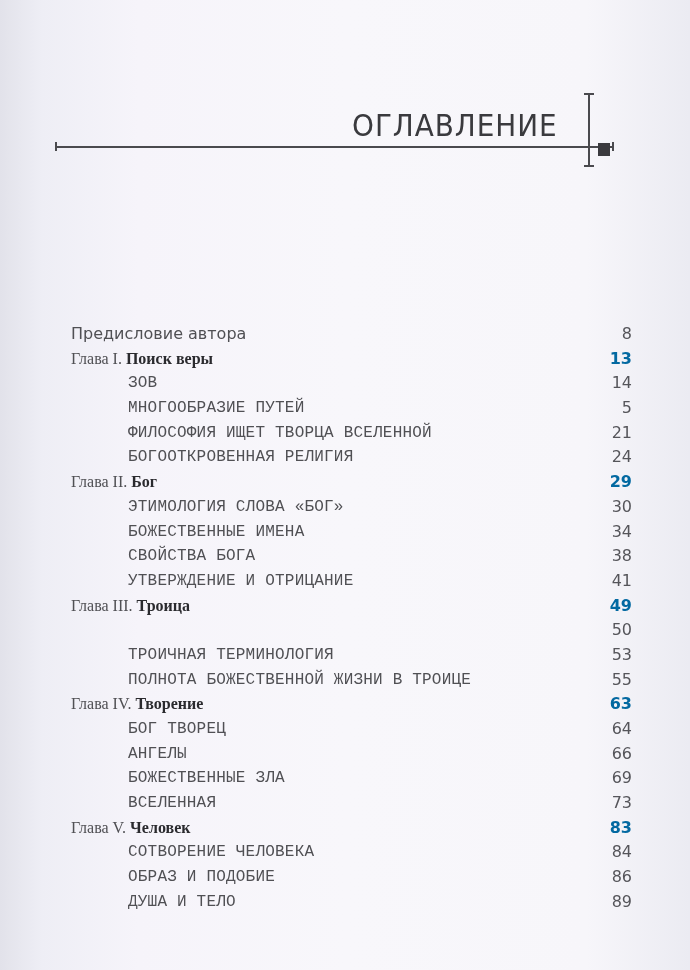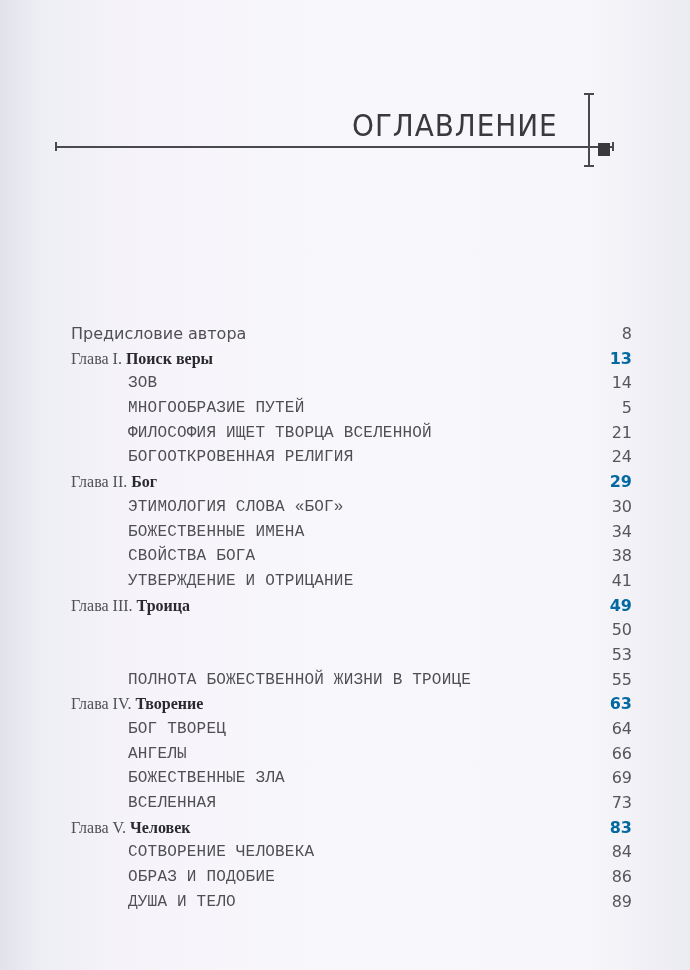--- a/index.html
+++ b/index.html
@@ -100,20 +100,21 @@
     </div>
 
   <div class="row chapter">
     <span class="title"><span>Глава III. </span><b>Троица</b></span>
     <span class="page">49</span>
   </div>
   <div class="row section">
       <span class="page">50</span>
     </div>
   <div class="row section">
+      <span class="title">ТРОИЧНАЯ ТЕРМИНОЛОГИЯ</span>
       <span class="page">53</span>
     </div>
   <div class="row section">
       <span class="title">ПОЛНОТА БОЖЕСТВЕННОЙ ЖИЗНИ В ТРОИЦЕ</span>
       <span class="page">55</span>
     </div>
 
   <div class="row chapter">
     <span class="title"><span>Глава IV. </span><b>Творение</b></span>
     <span class="page">63</span>

